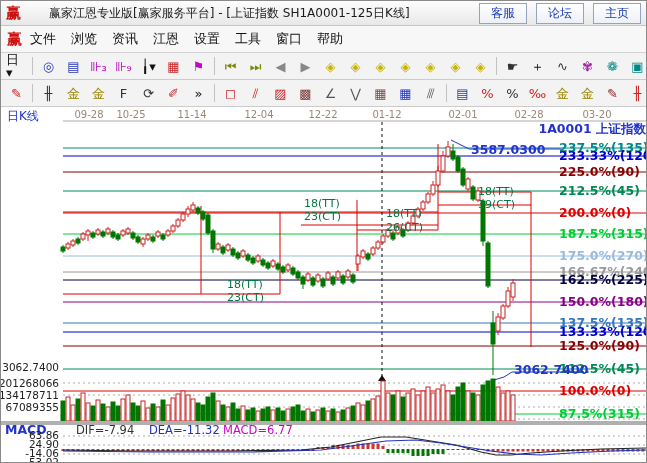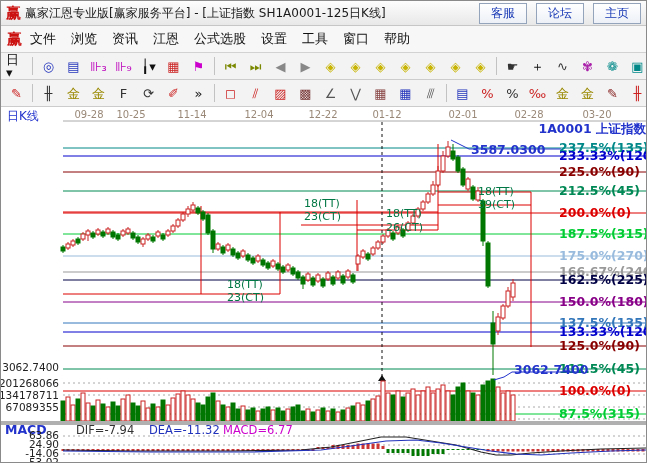--- a/index.html
+++ b/index.html
@@ -7,21 +7,21 @@
     width:647px;height:463px;overflow:hidden;background:#fff;
     font-family:"DejaVu Sans","Liberation Sans",sans-serif;
     border:1px solid #8a8a8a;box-sizing:border-box;
   }
   .titlebar{
     height:25px;display:flex;align-items:center;gap:4px;padding:0 5px;
     background:linear-gradient(#fdfdfd,#e8e8e8);
     border-bottom:1px solid #c6c6c6;box-sizing:border-box;
   }
   .logo{color:#cc1111;font-weight:bold;font-size:15px;line-height:1;}
-  .title-text{flex:1;font-size:12px;color:#1a1a1a;white-space:nowrap;overflow:hidden;}
+  .title-text{flex:1;font-size:12px;color:#1a1a1a;white-space:nowrap;overflow:hidden;margin-left:24px;}
   .tb-btn{
     font-size:12px;color:#1536b4;background:linear-gradient(#ffffff,#edf1f7);
     border:1px solid #93a4bb;padding:1px 11px;margin-left:5px;cursor:pointer;
     font-family:inherit;
   }
   .menubar{
     height:27px;display:flex;align-items:center;gap:1px;padding:0 6px;
     background:#f7f7f7;border-bottom:1px solid #d2d2d2;box-sizing:border-box;
     font-size:13px;color:#111;
   }
@@ -50,21 +50,20 @@
   <button class="tb-btn">论坛</button>
   <button class="tb-btn">主页</button>
 </div>
 
 <div class="menubar" id="menubar">
   <span class="logo">赢</span>
 <span class="menu-item">文件</span>
     <span class="menu-item">浏览</span>
     <span class="menu-item">资讯</span>
     <span class="menu-item">江恩</span>
-    <span class="menu-item">公式选股</span>
     <span class="menu-item">设置</span>
     <span class="menu-item">工具</span>
     <span class="menu-item">窗口</span>
     <span class="menu-item">帮助</span>
   </div>
 
 <div class="toolbar" id="tb1">
     <span class="tool" style="color: rgb(17, 17, 17);">日 ▾</span>
     <span class="sep"></span>
     <span class="tool" style="color: rgb(34, 51, 187);">◎</span>

